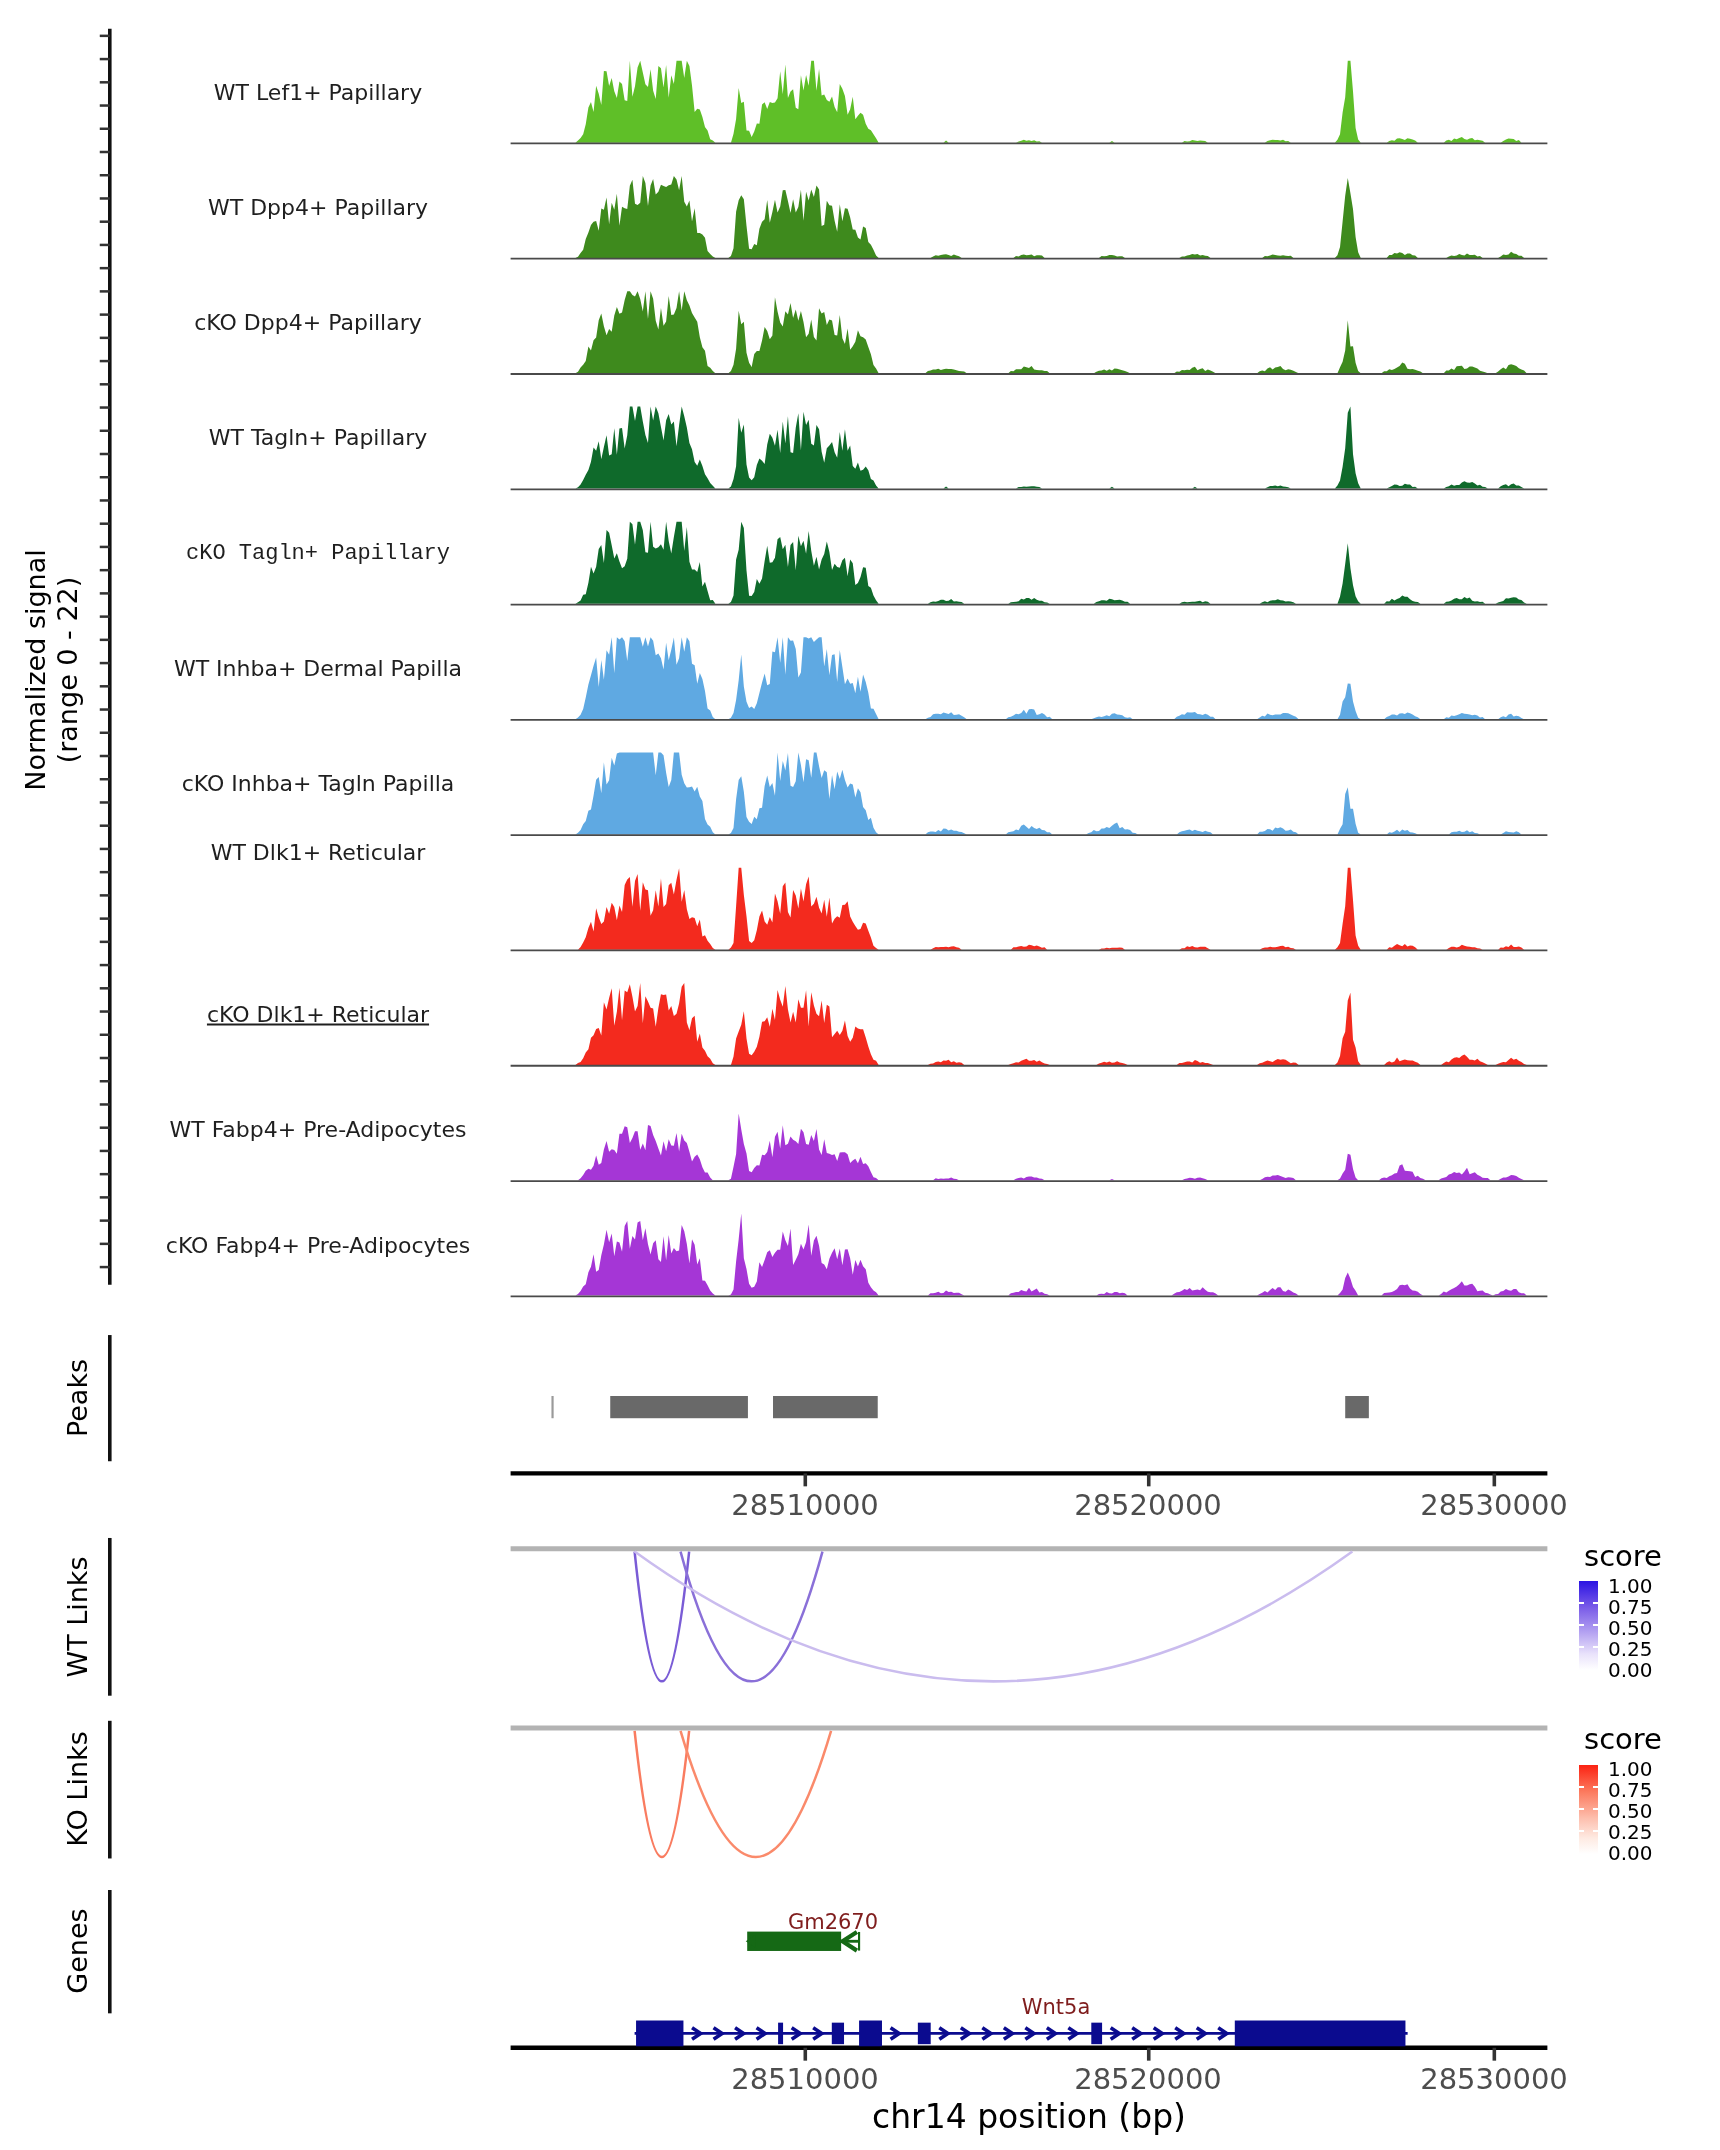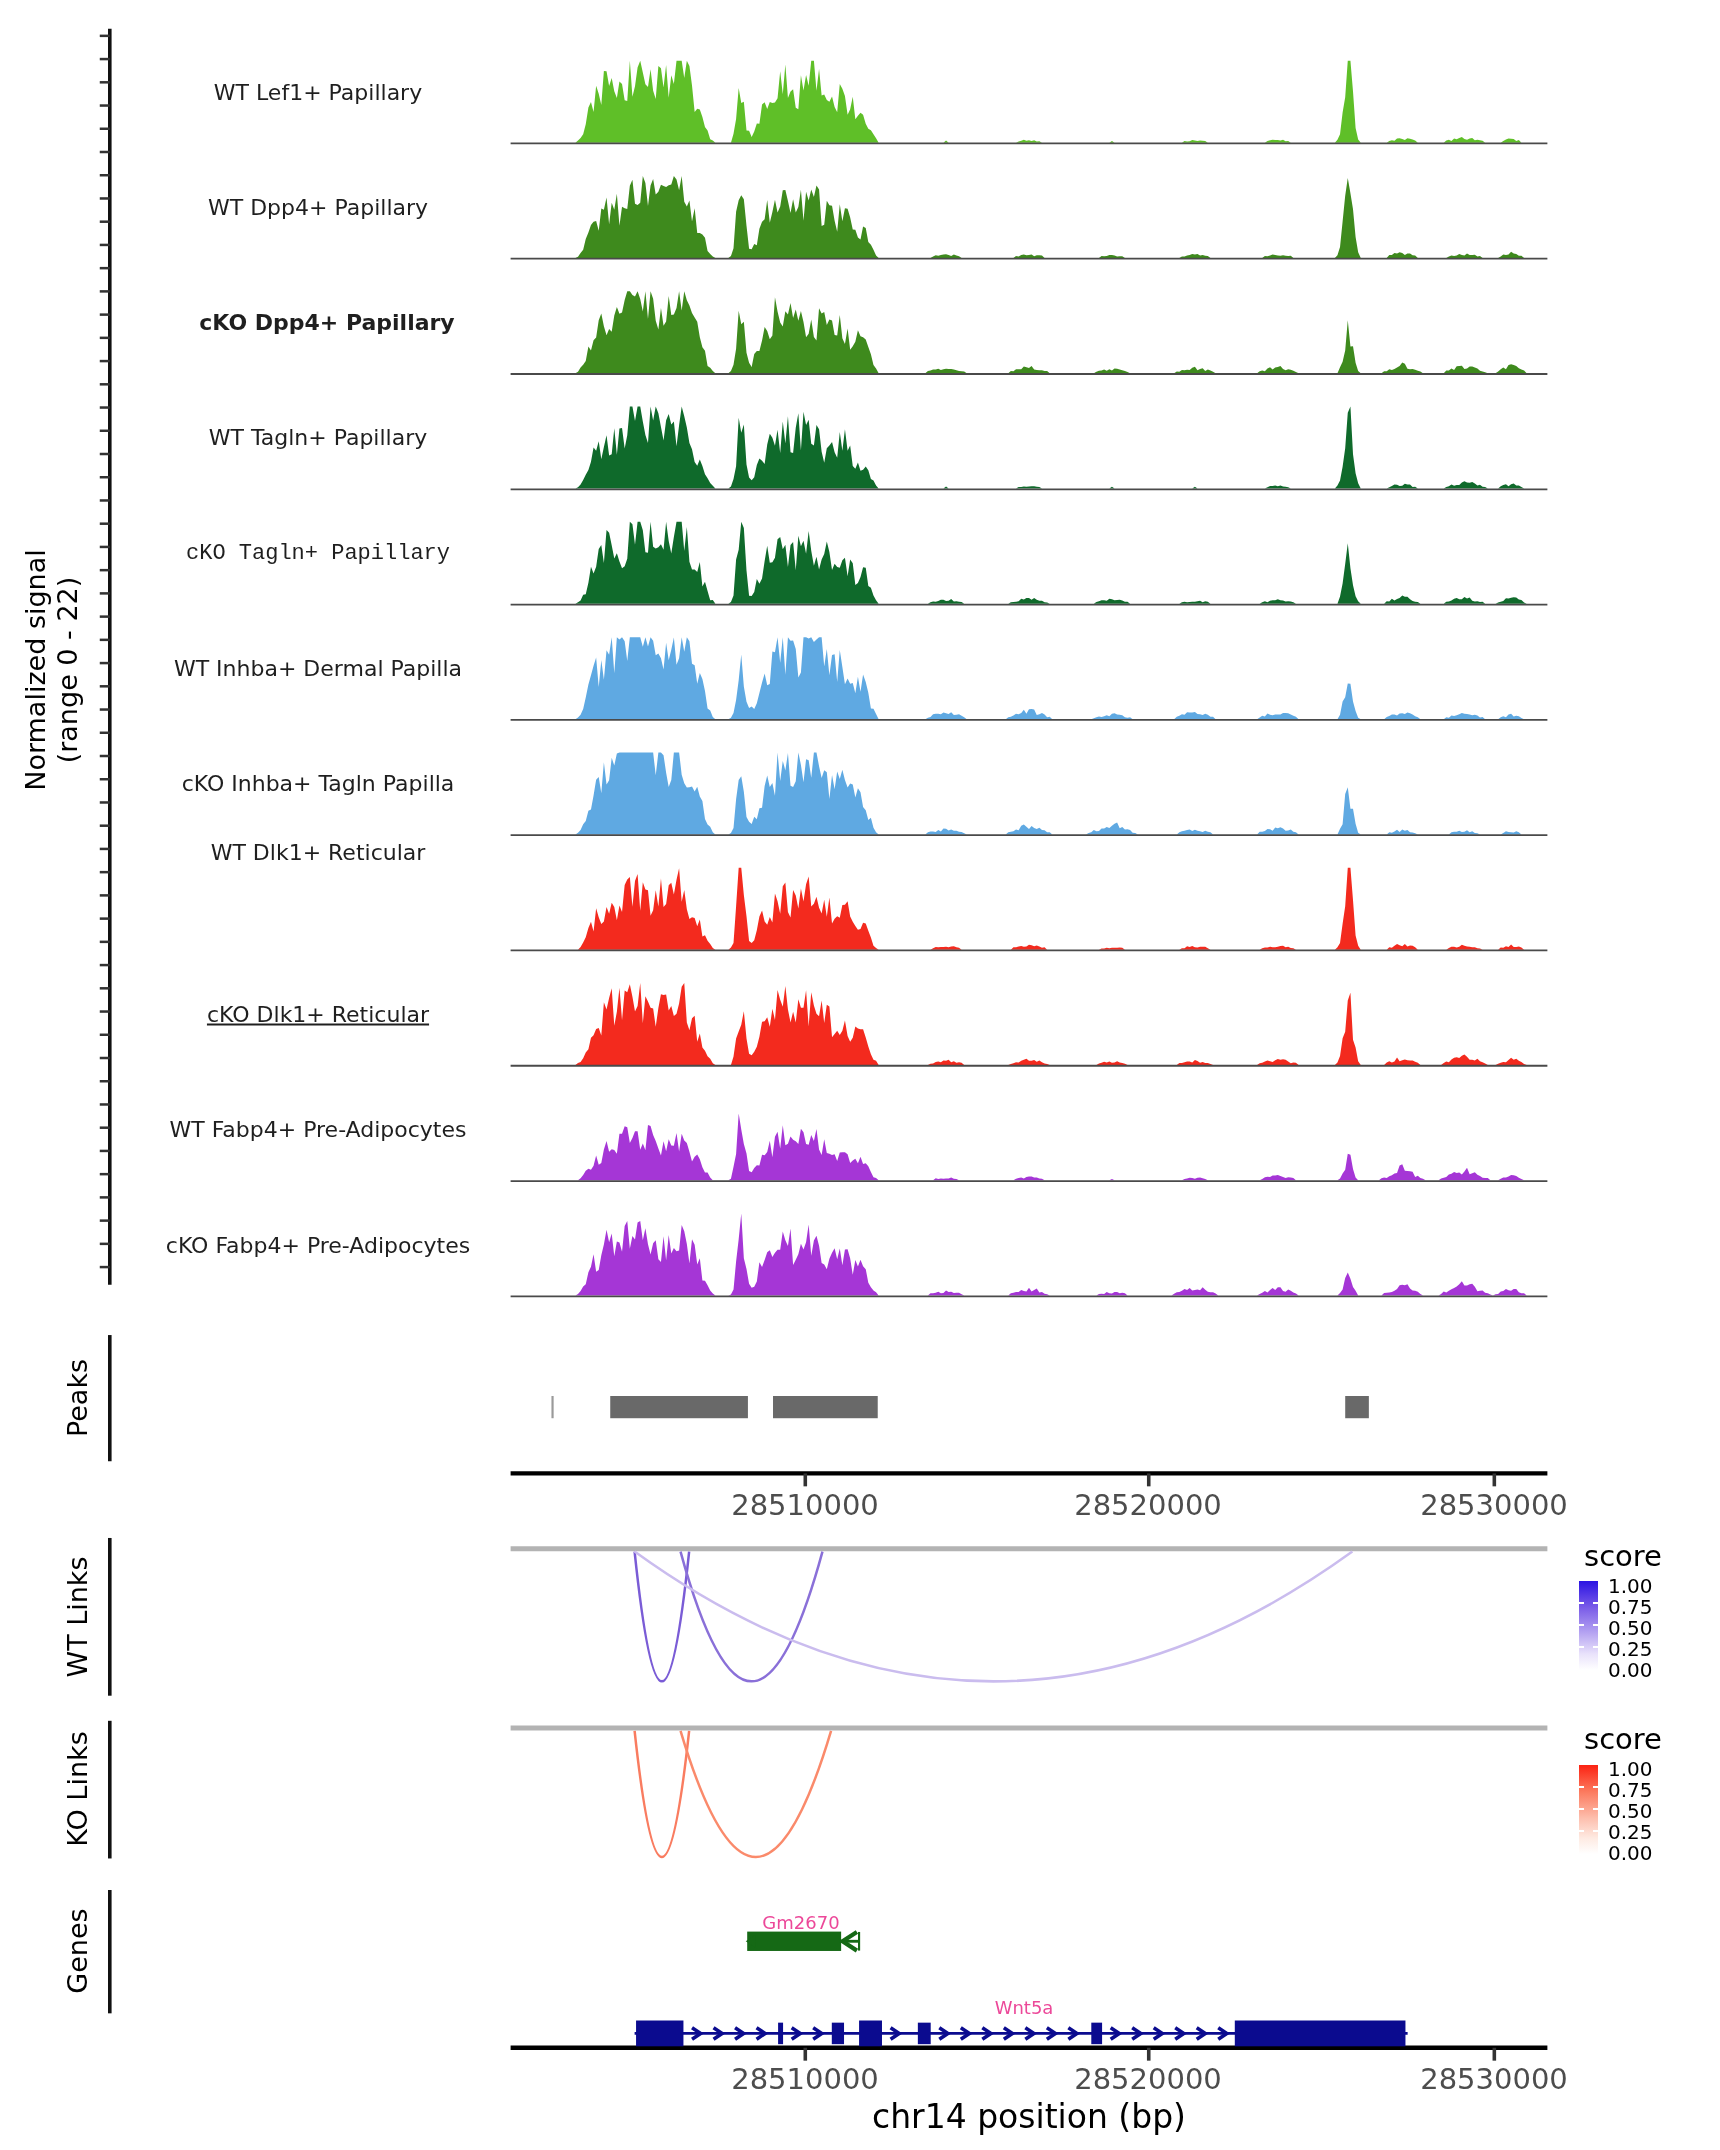--- a/index.html
+++ b/index.html
@@ -12,21 +12,21 @@
   .panel-label{font-size:27px;color:#000;}
   .yaxis-label{font-size:27px;text-align:center;line-height:1.2;color:#000;}
   .tick-label{font-size:29px;color:#4d4d4d;}
   .axis-title{font-size:33px;color:#000;}
   .legend-title{font-size:29px;color:#000;}
   .legend-labels{position:absolute;font-size:20px;color:#000;line-height:21px;}
   .legend-bar{position:absolute;width:19.4px;height:89px;}
   .legend-bar.wt{background:linear-gradient(to bottom,#2b13e3 0%,#7a5ce8 30%,#b9a8f2 60%,#e9e2fb 82%,#ffffff 100%);}
   .legend-bar.ko{background:linear-gradient(to bottom,#fb2212 0%,#fc7a5e 30%,#fdbfae 60%,#feeae2 82%,#ffffff 100%);}
   .lg-tick{position:absolute;width:5px;height:2.2px;background:#ffffff;}
-  .gene-label{font-size:18px;color:#ec4899;}
+  .gene-label{font-size:21px;color:#7f1d1d;margin-left:32px;}
 </style>
 </head>
 <body>
 
 <div id="fig">
   <svg id="gfx" width="1721" height="2151" viewBox="0 0 2400 3000">
       <line x1="153" y1="40" x2="153" y2="1792" stroke="#111" stroke-width="5"></line>
       <line x1="139" y1="50" x2="153" y2="50" stroke="#333" stroke-width="3.5"></line>
       <line x1="139" y1="82.4" x2="153" y2="82.4" stroke="#333" stroke-width="3.5"></line>
       <line x1="139" y1="114.8" x2="153" y2="114.8" stroke="#333" stroke-width="3.5"></line>
@@ -161,21 +161,21 @@
       <path d="M 1698.943 2828 L 1710.943 2836 L 1698.943 2844" fill="none" stroke="#0b0b8f" stroke-width="5"></path>
     </svg>
 
   <div class="txt rot yaxis-label" style="left:52px;top:670px;">
     <div>Normalized signal</div>
     <div>(range 0 - 22)</div>
   </div>
 
   <div class="txt track-label" style="left:318px;top:92px;text-align:center;">WT Lef1+ Papillary</div>
   <div class="txt track-label" style="left:318px;top:207px;">WT Dpp4+ Papillary</div>
-  <div class="txt track-label" style="left:327px;top:322px;font-weight:bold;">cKO Dpp4+ Papillary</div>
+  <div class="txt track-label" style="left:308px;top:322px;">cKO Dpp4+ Papillary</div>
   <div class="txt track-label" style="left:318px;top:437px;">WT Tagln+ Papillary</div>
   <div class="txt track-label" style="left:318px;top:553px;font-family:Liberation Mono, monospace;">cKO Tagln+ Papillary</div>
   <div class="txt track-label" style="left:318px;top:668px;">WT Inhba+ Dermal Papilla</div>
   <div class="txt track-label" style="left:318px;top:783px;">cKO Inhba+ Tagln Papilla</div>
   <div class="txt track-label" style="left:318px;top:852px;">WT Dlk1+ Reticular</div>
   <div class="txt track-label" style="left:318px;top:1014px;text-decoration:underline;">cKO Dlk1+ Reticular</div>
   <div class="txt track-label" style="left:318px;top:1129px;">WT Fabp4+ Pre-Adipocytes</div>
   <div class="txt track-label" style="left:318px;top:1245px;">cKO Fabp4+ Pre-Adipocytes</div>
 
   <div class="txt rot panel-label" style="left:77px;top:1398px;">Peaks</div>

